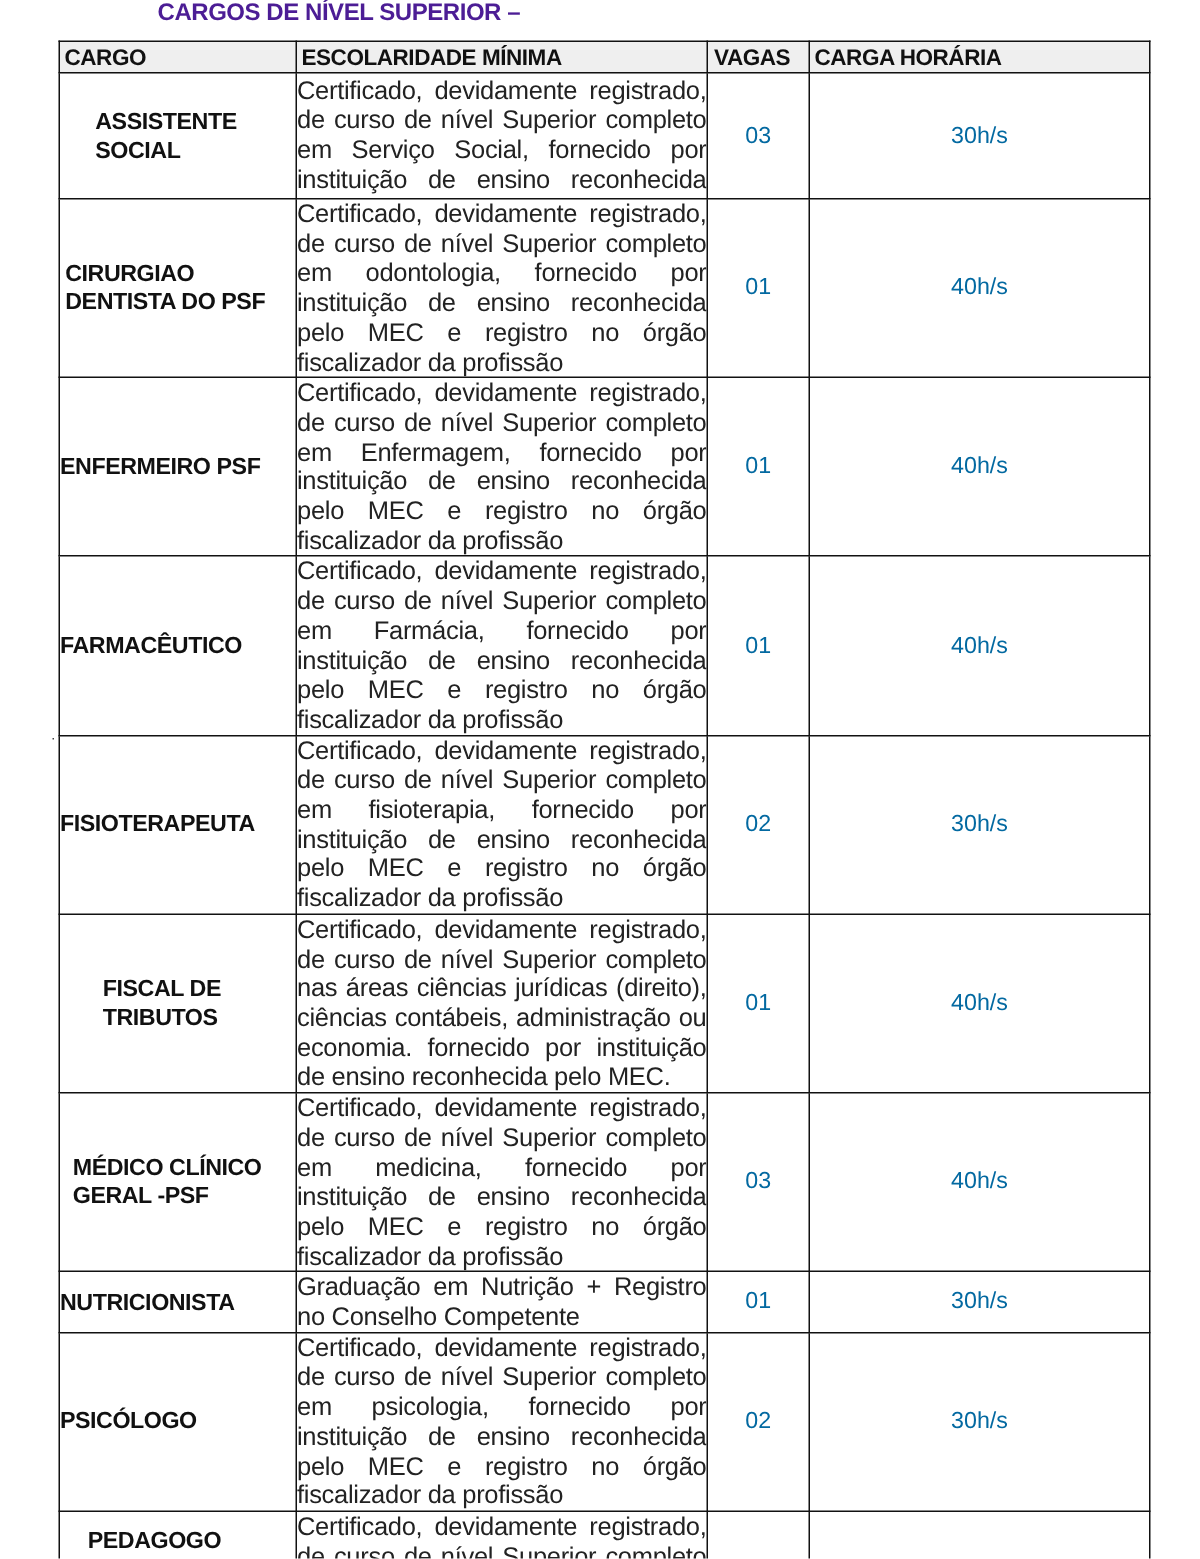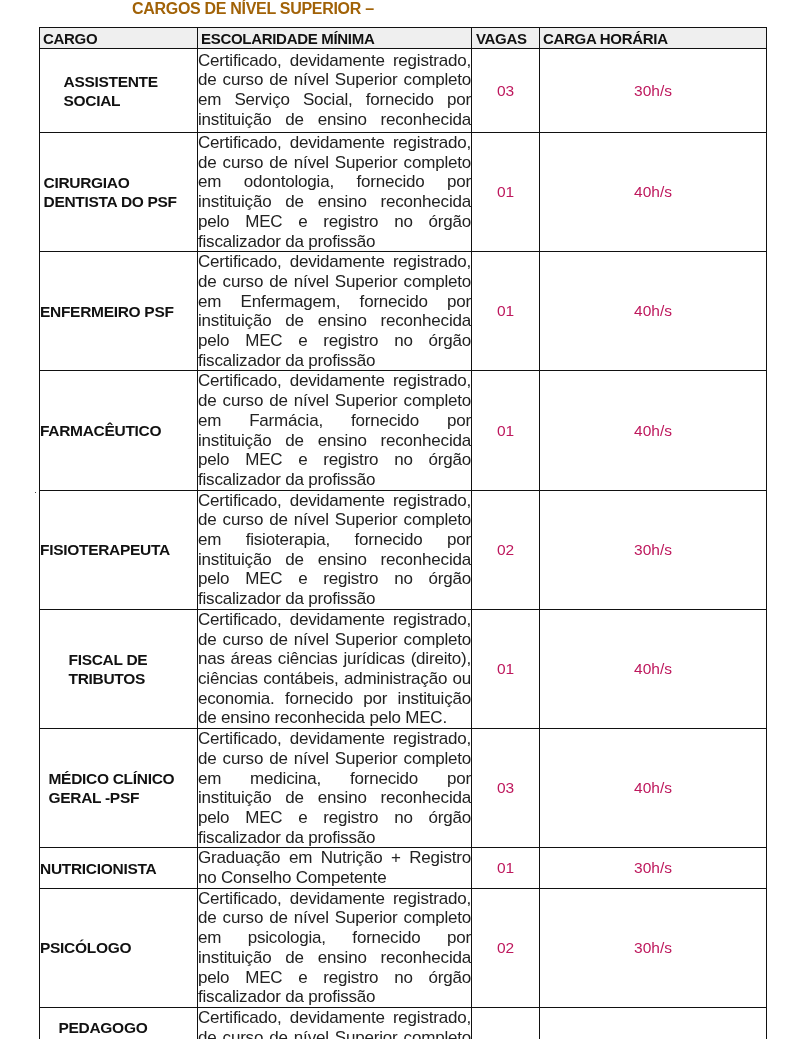--- a/index.html
+++ b/index.html
@@ -1,20 +1,20 @@
 <!DOCTYPE html>
 <html><head>
 <meta charset="utf-8">
 <style>
   html, body { margin: 0; padding: 0; background: #ffffff; }
   body { width: 800px; height: 1039px; position: relative; overflow: hidden; }
   .heading {
-    position: absolute; left: 132px; top: 0px;
+    position: absolute; left: 105px; top: 0px;
     font-family: "Liberation Sans", sans-serif; font-weight: bold;
-    font-size: 16px; color: #a16207; letter-spacing: -0.3px;
+    font-size: 16px; color: #4c1d95; letter-spacing: -0.3px;
   }
   .stray-dot { position: absolute; left: 35px; top: 492px; width: 1px; height: 1px; background: #444; }
   table.jobs {
     position: absolute; left: 39px; top: 27px;
     border-collapse: collapse; table-layout: fixed;
     width: 727px;
   }
   table.jobs td, table.jobs th {
     border: 1px solid #111; padding: 0; vertical-align: middle;
   }
@@ -36,21 +36,21 @@
   }
   td.escol {
     font-family: "Liberation Sans", sans-serif;
     font-size: 17px; line-height: 19.7px; color: #222;
     text-align: justify; padding: 0 4px 0 3px; overflow: hidden;
     letter-spacing: -0.2px;
   }
   td.escol .inner { overflow: hidden; }
   td.vagas, td.carga {
     font-family: "Liberation Sans", sans-serif; font-size: 15.5px;
-    text-align: center; color: #be185d;
+    text-align: center; color: #0369a1;
   }
   tr.total td.total-label {
     background: #efefef; font-family: "Liberation Sans", sans-serif;
     font-weight: bold; font-size: 15.5px; text-align: center; height: 30px; padding-left: 20px;
   }
   tr.total td.total-value {
     background: #7dd3fc; font-family: "Liberation Sans", sans-serif;
     font-weight: bold; font-size: 15.5px; text-align: center;
   }
   tr.total td.total-empty { border: none; border-top: 1px solid #111; }

